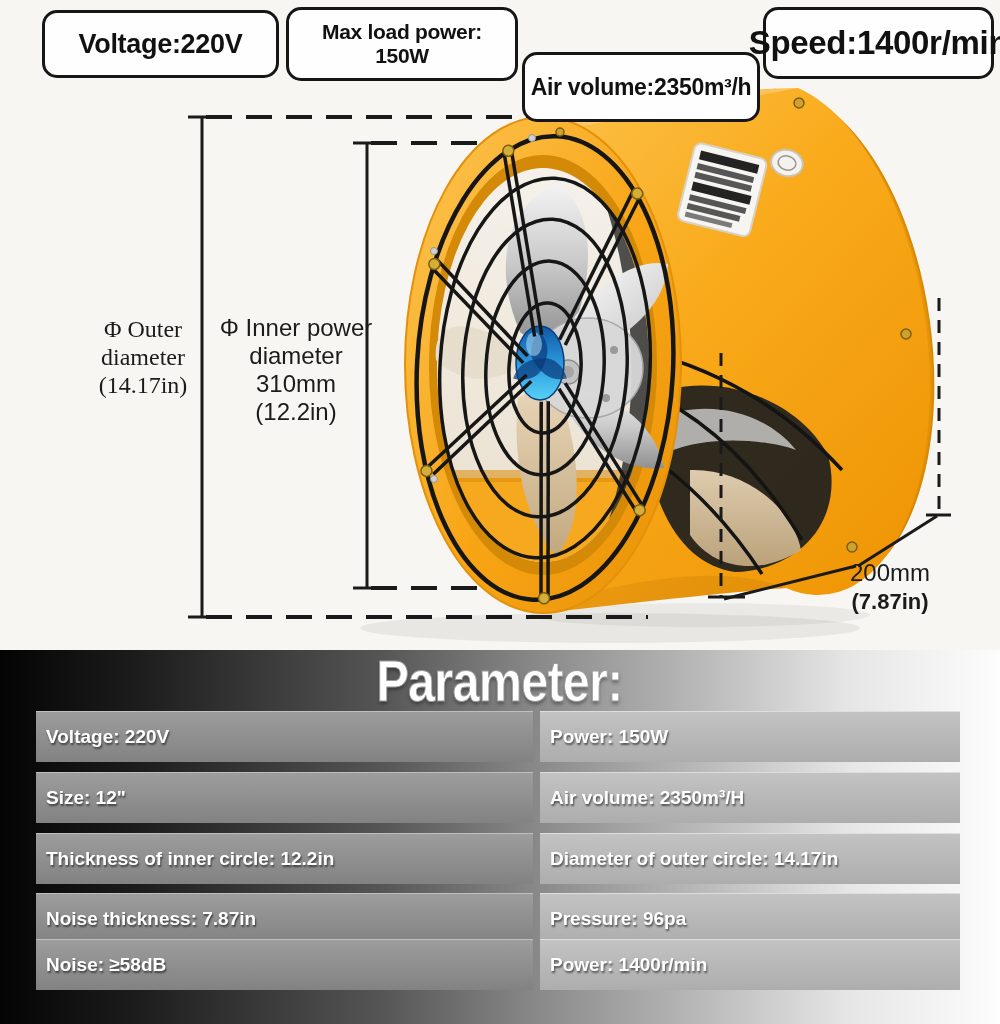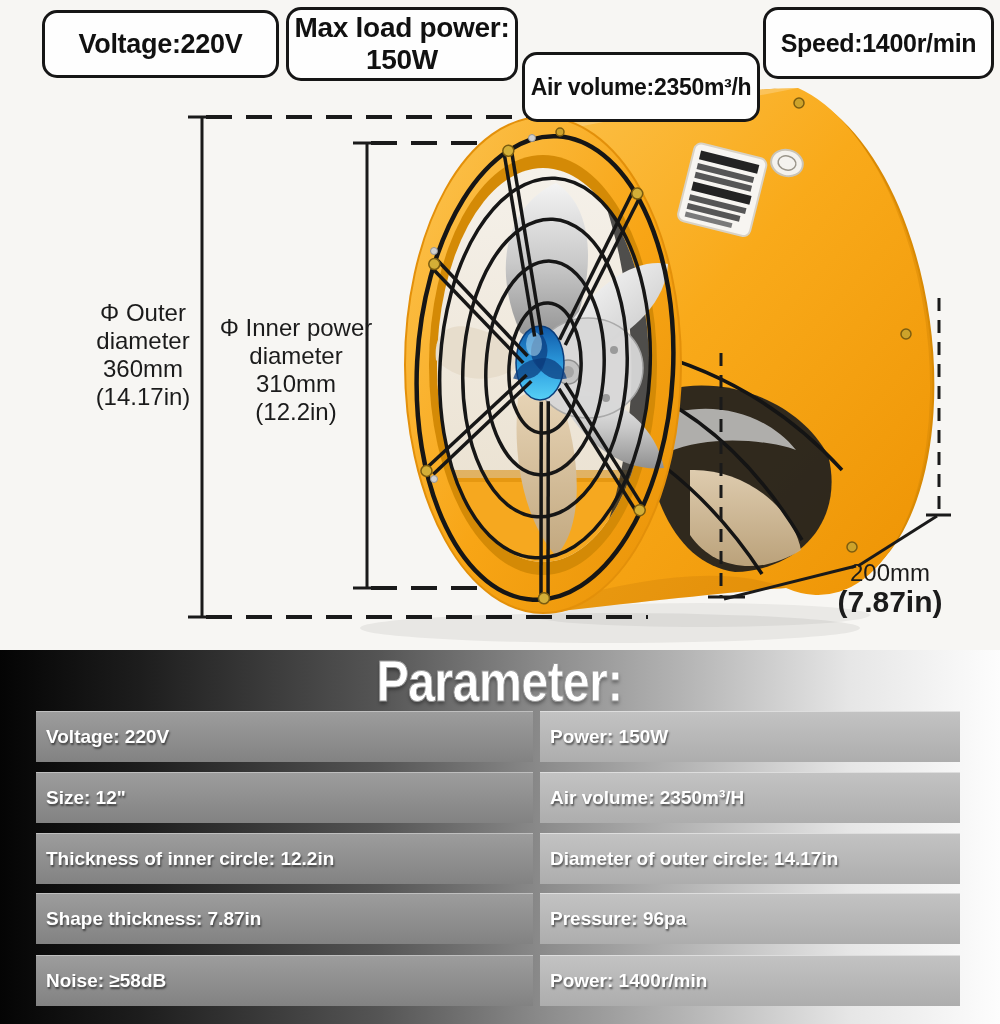--- a/index.html
+++ b/index.html
@@ -8,45 +8,45 @@
   .stage{position:relative;width:904px;height:1024px;background:#fff;}
 
   
   .top-section{position:absolute;left:0;top:0;width:1000px;height:650px;background:#f7f6f3;}
   .fan-svg{position:absolute;left:0;top:0;}
 
   .badge{position:absolute;background:#fefefe;border:3px solid #161616;border-radius:15px;
          display:flex;flex-direction:column;align-items:center;justify-content:center;
          color:#111;font-weight:bold;letter-spacing:-0.3px;white-space:nowrap;}
   .badge-1{left:42px;top:10px;width:231px;height:62px;font-size:27px;}
-  .badge-2{left:286px;top:7px;width:226px;height:68px;font-size:28px;line-height:1.15;}
+  .badge-2{left:286px;top:7px;width:226px;height:68px;font-size:21px;line-height:1.15;}
   .badge-3{left:522px;top:8px;width:232px;height:64px;font-size:23px;margin-top:44px;}
-  .badge-4{left:763px;top:7px;width:225px;height:66px;font-size:25px;}
+  .badge-4{left:763px;top:7px;width:225px;height:66px;font-size:33px;}
 
   .dim-label{position:absolute;color:#1b1b1b;font-size:24px;line-height:28px;text-align:center;}
-  .dim-outer{left:58px;top:299px;width:170px;}
+  .dim-outer{left:58px;top:315px;width:170px;font-family:Liberation Serif, serif;}
   .dim-inner{left:208px;top:314px;width:176px;}
   .dim-thickness{left:808px;top:558px;width:164px;line-height:29px;}
-  .dim-thickness .bold-line{font-weight:bold;font-size:30px;}
+  .dim-thickness .bold-line{font-weight:bold;font-size:22px;}
 
   
   .param-panel{position:absolute;left:0;top:650px;width:1000px;height:374px;
     background:linear-gradient(90deg,#040404 0%,#1d1d1d 14%,#555 38%,#8d8d8d 55%,#b9b9b9 70%,#e6e6e6 85%,#fdfdfd 100%);}
   .param-title{position:absolute;left:0;top:0;width:1000px;height:62px;text-align:center;}
   .param-title span{display:inline-block;transform:scaleX(0.84);transform-origin:50% 50%;
     font-size:58px;font-weight:bold;letter-spacing:-1px;color:#fff;
     -webkit-text-stroke:1px #9a9a9a;text-shadow:0 3px 4px rgba(0,0,0,.35);line-height:62px;}
   .bar{position:absolute;height:51px;line-height:51px;white-space:nowrap;overflow:visible;
        color:#fff;font-weight:bold;font-size:19px;padding-left:10px;box-sizing:border-box;
        text-shadow:1px 2px 2px rgba(0,0,0,.55);}
   .bar-left{left:36px;width:497px;background:linear-gradient(180deg,#9d9d9d,#828282);
        box-shadow:inset 0 1px 0 rgba(255,255,255,.35);}
   .bar-right{left:540px;width:420px;background:linear-gradient(180deg,#c3c3c3,#adadad);
        box-shadow:inset 0 1px 0 rgba(255,255,255,.45);}
-  .r0{top:61px}.r1{top:122px}.r2{top:183px}.r3{top:243px}.r4{top:305px}
+  .r0{top:61px}.r1{top:122px}.r2{top:183px}.r3{top:243px}.r4{top:289px}
 </style>
 </head>
 <body>
 
 <div class="stage">
 
   <div class="top-section">
 
     <svg class="fan-svg" width="1000" height="650" viewBox="0 0 1000 650">
       <defs>
@@ -250,21 +250,20 @@
     <div class="badge badge-3">
       <span>Air volume:2350m³/h</span>
     </div>
     <div class="badge badge-4">
       <span>Speed:1400r/min</span>
     </div>
 
     <div class="dim-label dim-outer">
       <div>Φ Outer</div>
       <div>diameter</div>
-      <div>360mm</div>
       <div>(14.17in)</div>
     </div>
     <div class="dim-label dim-inner">
       <div>Φ Inner power</div>
       <div>diameter</div>
       <div>310mm</div>
       <div>(12.2in)</div>
     </div>
     <div class="dim-label dim-thickness">
       <div>200mm</div>
@@ -276,18 +275,18 @@
     <div class="param-title">
       <span>Parameter:</span>
     </div>
 
     <div class="bar bar-left r0">Voltage: 220V</div>
     <div class="bar bar-right r0">Power: 150W</div>
     <div class="bar bar-left r1">Size: 12"</div>
     <div class="bar bar-right r1">Air volume: 2350m³/H</div>
     <div class="bar bar-left r2">Thickness of inner circle:  12.2in</div>
     <div class="bar bar-right r2">Diameter of outer circle: 14.17in</div>
-    <div class="bar bar-left r3">Shape thickness:  7.87in</div>
+    <div class="bar bar-left r3">Noise thickness:  7.87in</div>
     <div class="bar bar-right r3">Pressure: 96pa</div>
     <div class="bar bar-left r4">Noise: ≥58dB</div>
     <div class="bar bar-right r4">Power: 1400r/min</div>
   </div>
 </div>
 
 </body></html>

